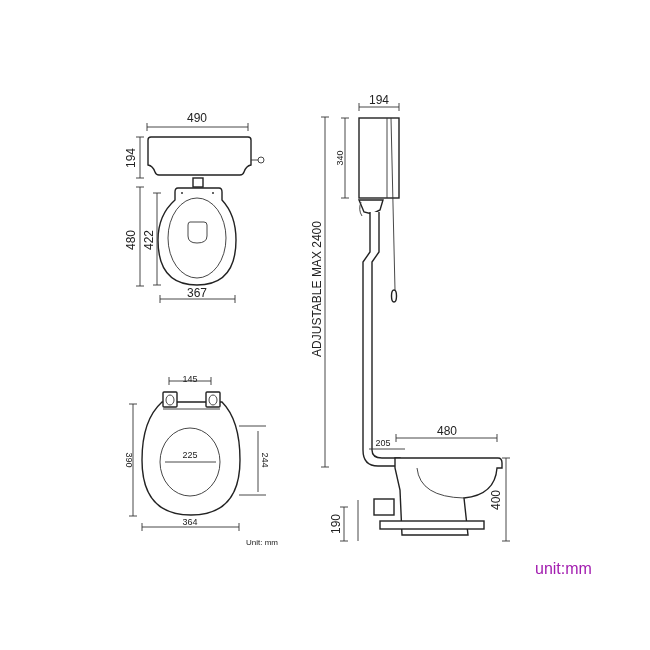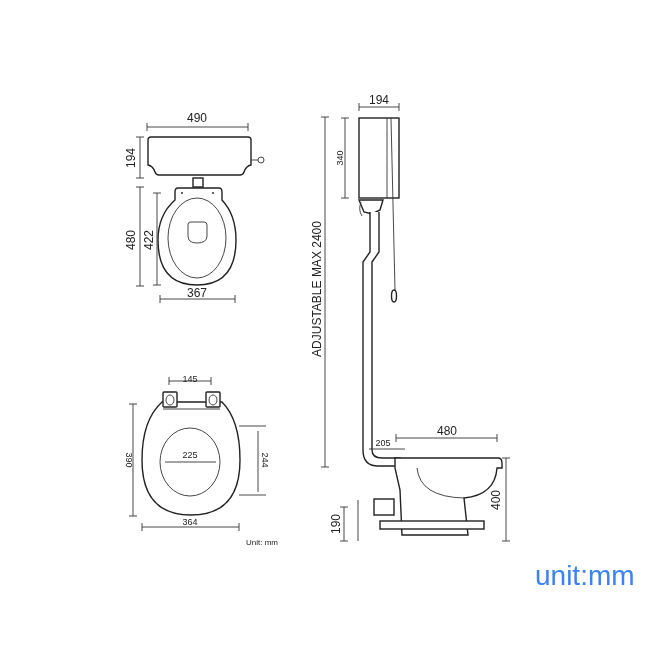--- a/index.html
+++ b/index.html
@@ -2,21 +2,21 @@
 <html><head>
 <meta charset="utf-8">
 <style>
   html, body { margin:0; padding:0; background:#ffffff; }
   body { width:650px; height:650px; position:relative; overflow:hidden; font-family:"Liberation Sans", sans-serif; }
   svg { position:absolute; left:0; top:0; }
   .thin { stroke:#333; stroke-width:0.9; fill:none; }
   .shape { stroke:#222; stroke-width:1.4; fill:#ffffff; }
   .dim { font-family:"Liberation Sans", sans-serif; fill:#222; font-size:12px; }
   .dim-sm { font-family:"Liberation Sans", sans-serif; fill:#222; font-size:9px; }
-  .unit-big { position:absolute; left:535px; top:560px; font-size:28px; color:#3b82f6; font-family:"Liberation Sans", sans-serif; }
+  .unit-big { position:absolute; left:535px; top:560px; font-size:16px; color:#a21caf; font-family:"Liberation Sans", sans-serif; }
   .unit-small { position:absolute; left:246px; top:538px; font-size:8px; color:#222; font-family:"Liberation Sans", sans-serif; }
 </style>
 </head>
 <body>
 
 <svg width="650" height="650" viewBox="0 0 650 650">
 
   <g>
 
     <line class="thin" x1="147" y1="127" x2="248" y2="127"></line>

